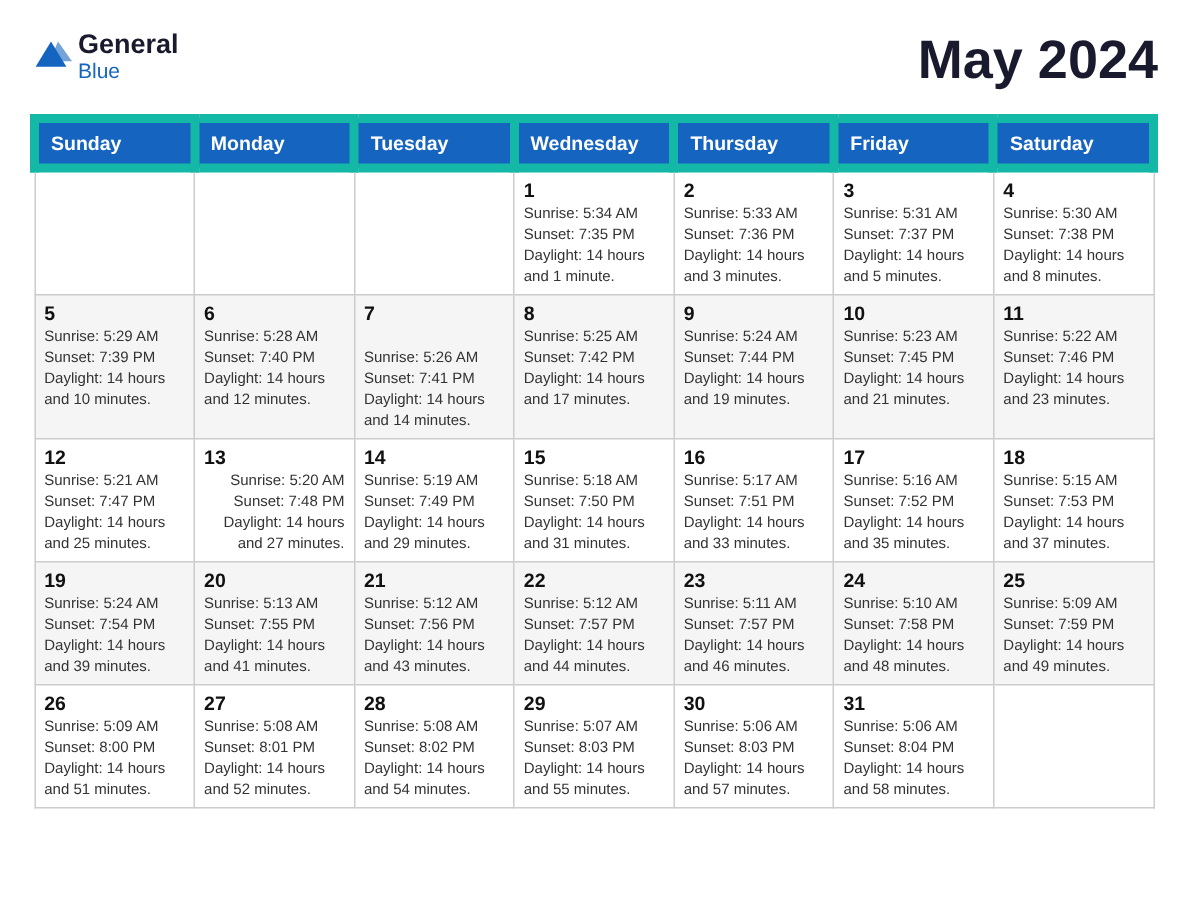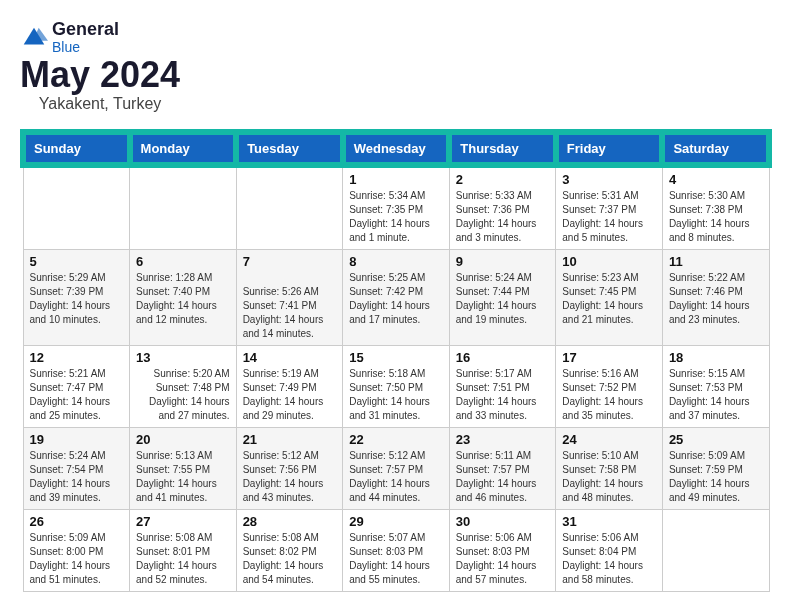--- a/index.html
+++ b/index.html
@@ -8,21 +8,20 @@
       background: #fff;
       width: 792px;
       min-height: 612px;
       padding: 20px;
     }
     .header {
       display: flex;
       justify-content: space-between;
       align-items: flex-start;
       margin-bottom: 16px;
-      flex-direction: column;
     }
     .logo {
       display: flex;
       align-items: center;
       gap: 4px;
     }
     .logo-text {
       display: flex;
       flex-direction: column;
       line-height: 1.1;
@@ -94,21 +93,20 @@
       <polygon points="15,4 26,22 4,22" fill="#1565c0"></polygon>
       <polygon points="20,4 30,18 14,18" fill="#1565c0" opacity="0.6"></polygon>
     </svg>
     <div class="logo-text">
       <span style="font-size:18px;font-weight:bold;color:#1a1a2e;">General</span>
       <span style="font-size:14px;font-weight:normal;color:#1565c0;">Blue</span>
     </div>
   </div>
   <div class="title-section">
     <div class="month-title">May 2024</div>
-    <div class="location-title">Yakakent, Turkey</div>
   </div>
 </div>
 
 <table class="calendar">
   <thead>
     <tr>
     <th>Sunday</th>
         <th>Monday</th>
         <th>Tuesday</th>
         <th>Wednesday</th>
@@ -154,21 +152,21 @@
       <tr>
         <td>
           <div class="day-number">5</div>
           <div class="day-info" style="white-space: pre-line;">Sunrise: 5:29 AM
 Sunset: 7:39 PM
 Daylight: 14 hours
 and 10 minutes.</div>
         </td>
         <td>
           <div class="day-number">6</div>
-          <div class="day-info" style="white-space: pre-line;">Sunrise: 1:28 AM
+          <div class="day-info" style="white-space: pre-line;">Sunrise: 5:28 AM
 Sunset: 7:40 PM
 Daylight: 14 hours
 and 12 minutes.</div>
         </td>
         <td>
           <div class="day-number">7</div>
           <div class="day-info" style="white-space: pre-line; margin-top: 16px;">Sunrise: 5:26 AM
 Sunset: 7:41 PM
 Daylight: 14 hours
 and 14 minutes.</div>

